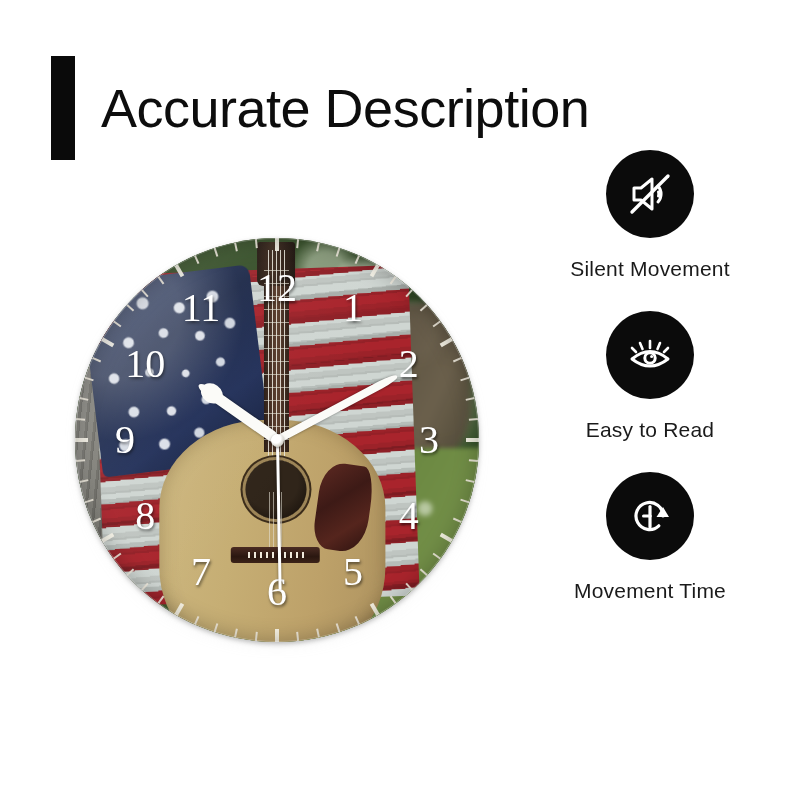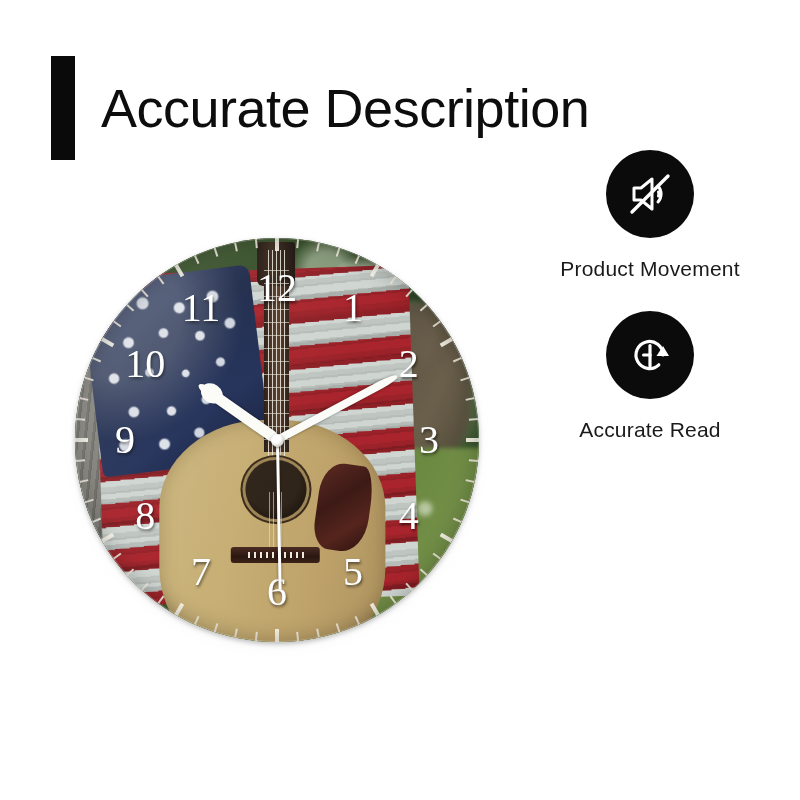--- a/index.html
+++ b/index.html
@@ -566,30 +566,45 @@
 
   <div class="feature">
     <div class="feature-icon">
       <svg width="54" height="54" viewBox="0 0 54 54" aria-hidden="true">
         <path d="M11 21 h7 l11 -9 v30 l-11 -9 h-7 z" fill="none" stroke="#ffffff" stroke-width="3" stroke-linejoin="round" stroke-linecap="round"></path>
         <path d="M35 19 a12 12 0 0 1 0 16" fill="none" stroke="#ffffff" stroke-width="3" stroke-linecap="round"></path>
         <path d="M35.5 25 a6 6 0 0 1 0 4" fill="none" stroke="#ffffff" stroke-width="3" stroke-linecap="round"></path>
         <line x1="9" y1="45" x2="45" y2="9" stroke="#ffffff" stroke-width="3.4" stroke-linecap="round"></line>
       </svg>
     </div>
-    <div class="feature-label">Product Movement</div>
+    <div class="feature-label">Silent Movement</div>
   </div>
 
+  <div class="feature">
+    <div class="feature-icon">
+      <svg width="54" height="54" viewBox="0 0 54 54" aria-hidden="true">
+        <path d="M9 31 q18 -15 36 0 q-18 14 -36 0 z" fill="none" stroke="#ffffff" stroke-width="3" stroke-linejoin="round"></path>
+        <circle cx="27" cy="30" r="5.2" fill="none" stroke="#ffffff" stroke-width="3"></circle>
+        <circle cx="28.6" cy="28.6" r="1.5" fill="#ffffff"></circle>
+        <line x1="27" y1="13" x2="27" y2="20" stroke="#ffffff" stroke-width="2.6" stroke-linecap="round"></line>
+        <line x1="17" y1="15" x2="19.5" y2="21" stroke="#ffffff" stroke-width="2.6" stroke-linecap="round"></line>
+        <line x1="37" y1="15" x2="34.5" y2="21" stroke="#ffffff" stroke-width="2.6" stroke-linecap="round"></line>
+        <line x1="9" y1="20" x2="13" y2="24" stroke="#ffffff" stroke-width="2.6" stroke-linecap="round"></line>
+        <line x1="45" y1="20" x2="41" y2="24" stroke="#ffffff" stroke-width="2.6" stroke-linecap="round"></line>
+      </svg>
+    </div>
+    <div class="feature-label">Easy to Read</div>
+  </div>
 
   <div class="feature">
     <div class="feature-icon">
       <svg width="54" height="54" viewBox="0 0 54 54" aria-hidden="true">
         <path d="M40 27 a13.5 13.5 0 1 0 -4.2 9.8" fill="none" stroke="#ffffff" stroke-width="3.2" stroke-linecap="round"></path>
         <polygon points="40,18 46,28 33.5,28" fill="#ffffff"></polygon>
         <line x1="27" y1="17.5" x2="27" y2="27" stroke="#ffffff" stroke-width="3.2" stroke-linecap="round"></line>
         <line x1="27" y1="27" x2="27" y2="38" stroke="#ffffff" stroke-width="3.2" stroke-linecap="round"></line>
         <line x1="27" y1="27" x2="20.5" y2="27" stroke="#ffffff" stroke-width="3" stroke-linecap="round"></line>
       </svg>
     </div>
-    <div class="feature-label">Accurate Read</div>
+    <div class="feature-label">Movement Time</div>
   </div>
 
 </div>
 
 </body></html>

